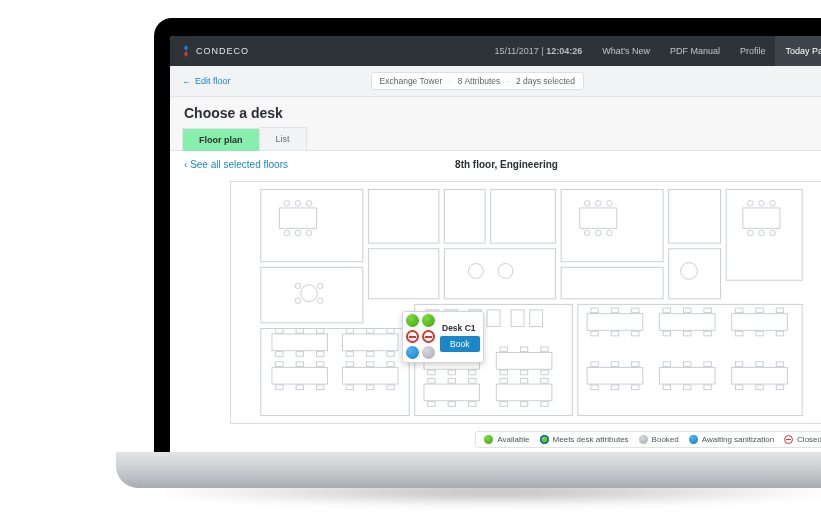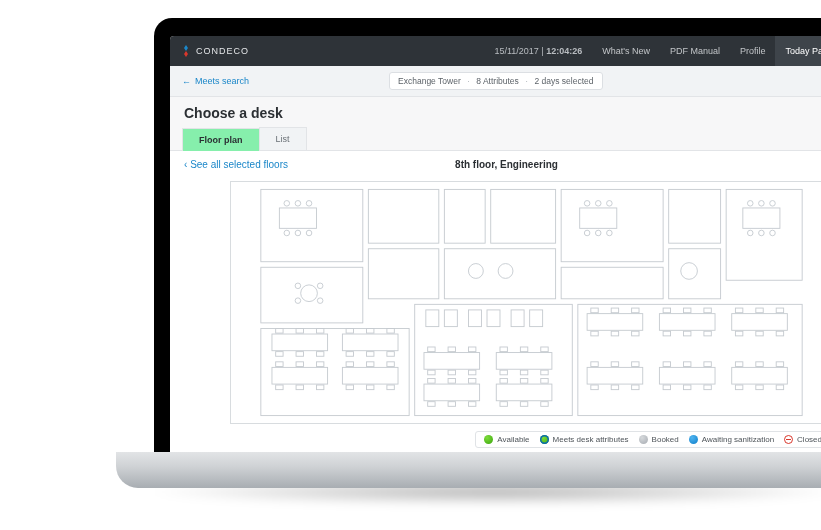--- a/index.html
+++ b/index.html
@@ -79,21 +79,21 @@
         </div>
         <div class="header-item">What's New</div>
         <div class="header-item">PDF Manual</div>
         <div class="header-item">Profile</div>
         <div class="header-item today">Today Page</div>
       </div>
 
       <div class="sub-bar">
         <div class="edit-link">
           <span class="arrow-left">←</span>
-          <span>Meets search</span>
+          <span>Edit floor</span>
         </div>
         <div class="breadcrumb-pill">
           <span>Exchange Tower</span>
           <span class="sep">·</span>
           <span>8 Attributes</span>
           <span class="sep">·</span>
           <span>2 days selected</span>
         </div>
       </div>
 
@@ -307,20 +307,34 @@
                     <rect x="46" width="14" height="18"></rect>
                     <rect x="66" width="14" height="18"></rect>
                     <rect x="92" width="14" height="18"></rect>
                     <rect x="112" width="14" height="18"></rect>
                   </g>
               </g>
             </g>
           </svg>
         </div>
 
+        <div class="status-popover">
+          <div class="status-dots">
+            <span class="dot green"></span>
+            <span class="dot green"></span>
+            <span class="dot red"></span>
+            <span class="dot red"></span>
+            <span class="dot blue"></span>
+            <span class="dot grey"></span>
+          </div>
+          <div style="display:flex;flex-direction:column;gap:3px;padding-left:2px">
+            <span class="pop-label">Desk C1</span>
+            <button class="book-btn">Book</button>
+          </div>
+        </div>
 
         <div class="legend">
           <div class="lg">
               <span class="ldot green"></span>
               <span>Available</span>
             </div>
           <div class="lg">
               <span class="ldot greenb"></span>
               <span>Meets desk attributes</span>
             </div>

